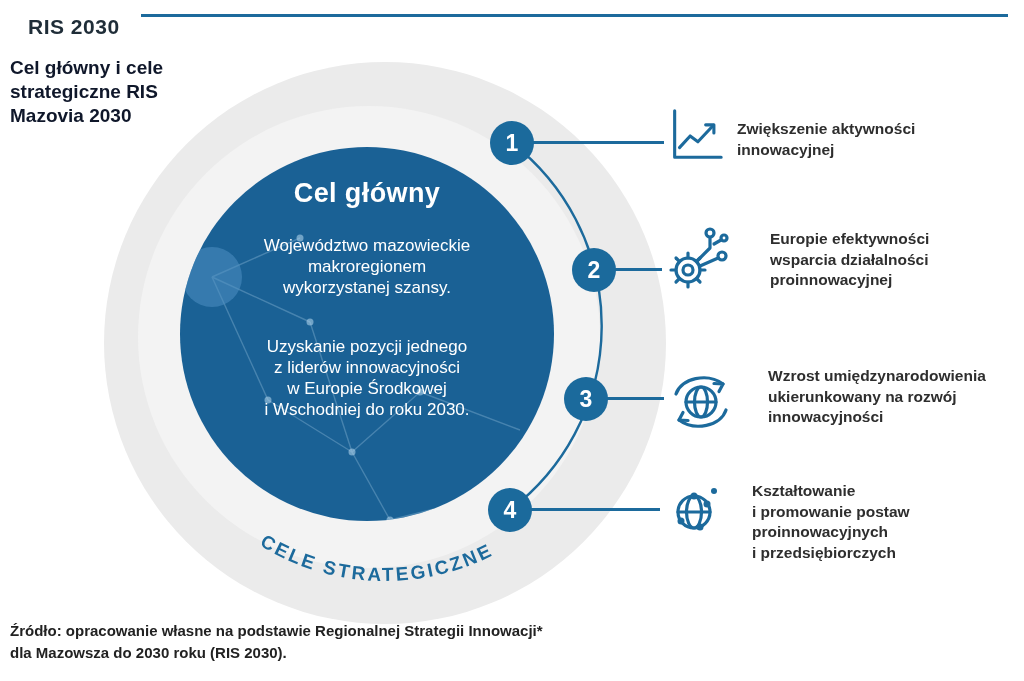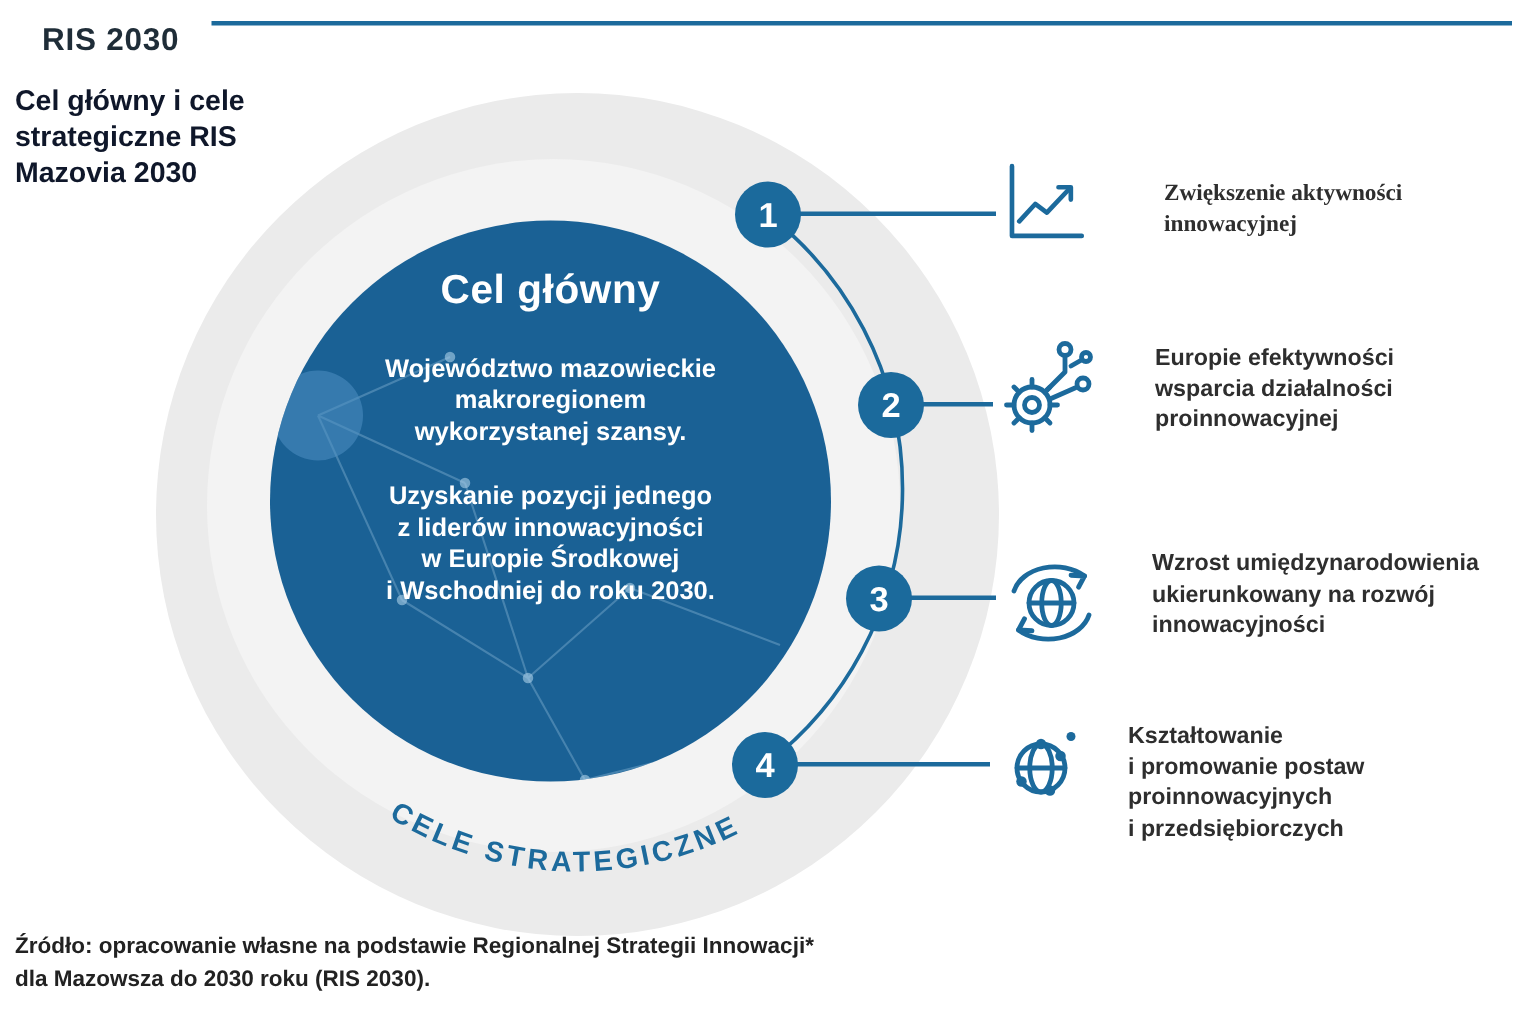--- a/index.html
+++ b/index.html
@@ -14,22 +14,22 @@
   .title-divider{left:141px;top:14px;width:867px;height:3px;background:#1c6a9c;}
   .subtitle{left:10px;top:56px;font-size:19px;font-weight:700;color:#0f172a;line-height:24px;}
   .subtitle span{display:block;white-space:nowrap;}
 
   
   .wheel{left:0;top:0;z-index:1;}
 
   
   .main-goal-text{left:217px;top:178px;width:300px;text-align:center;color:#ffffff;z-index:2;}
   .main-goal-heading{margin:0 0 26px 0;font-size:27px;font-weight:600;letter-spacing:.4px;}
-  .main-goal-text p{margin:0;font-size:17px;line-height:21px;font-weight:700;}
-  .main-goal-text p.second{margin-top:22px;}
+  .main-goal-text p{margin:0;font-size:17px;line-height:21px;font-weight:400;}
+  .main-goal-text p.second{margin-top:38px;}
   .main-goal-text p span{display:block;white-space:nowrap;}
 
   
   .goal-num{
     width:44px;height:44px;border-radius:50%;background:#1b6a9c;color:#fff;
     display:flex;align-items:center;justify-content:center;
     font-size:23px;font-weight:700;z-index:3;
   }
   .num1{left:490px;top:121px;}
   .num2{left:572px;top:248px;}
@@ -50,21 +50,21 @@
   .icon3{left:664px;top:364px;}
   .icon4{left:660px;top:476px;}
   .goal-icon path,.goal-icon circle,.goal-icon ellipse,.goal-icon line{
     stroke:#1c6a9c;fill:none;stroke-width:3.2;stroke-linecap:round;stroke-linejoin:round;
   }
   .goal-icon circle.dot{fill:#1c6a9c;stroke:none;}
 
   
   .goal-label{font-size:15.5px;line-height:20.5px;font-weight:700;color:#2e2e2e;z-index:2;}
   .goal-label span{display:block;white-space:nowrap;}
-  .label1{left:776px;top:119px;font-family:Liberation Serif, serif;}
+  .label1{left:737px;top:119px;}
   .label2{left:770px;top:229px;}
   .label3{left:768px;top:366px;}
   .label4{left:752px;top:481px;}
 
   
   .source-note{left:10px;top:620px;font-size:15px;line-height:22px;font-weight:600;color:#222;}
   .source-note span{display:block;white-space:nowrap;}
 
   
   .ring-label-text{font-size:19px;font-weight:700;letter-spacing:2.6px;fill:#1c6a9c;}

